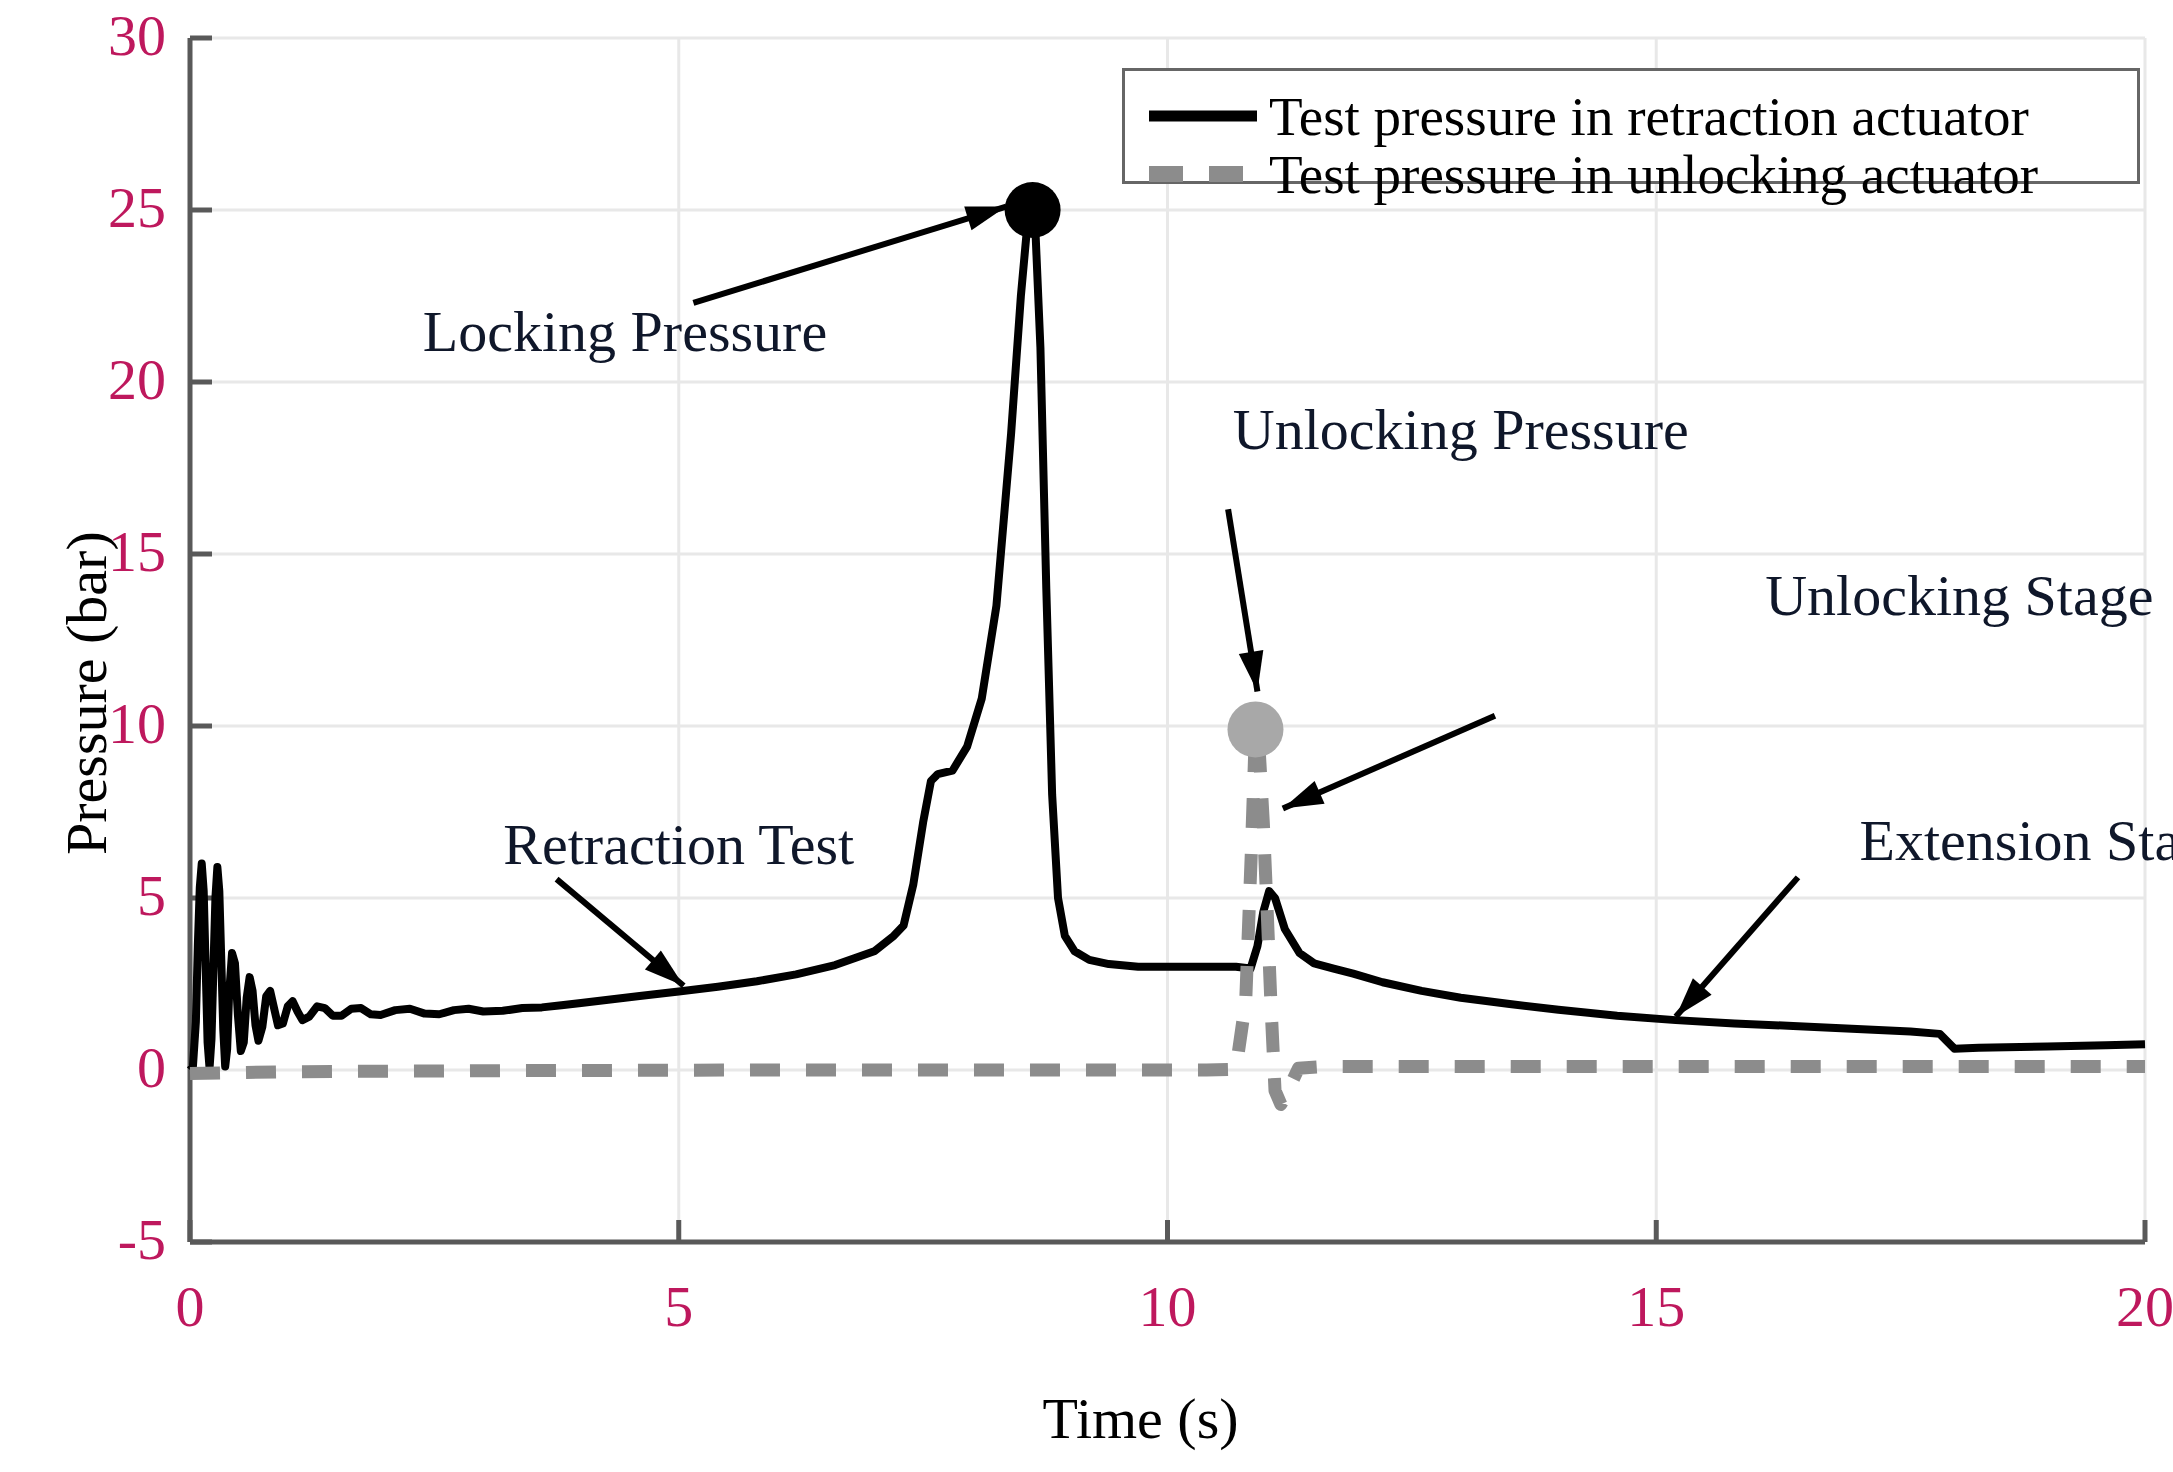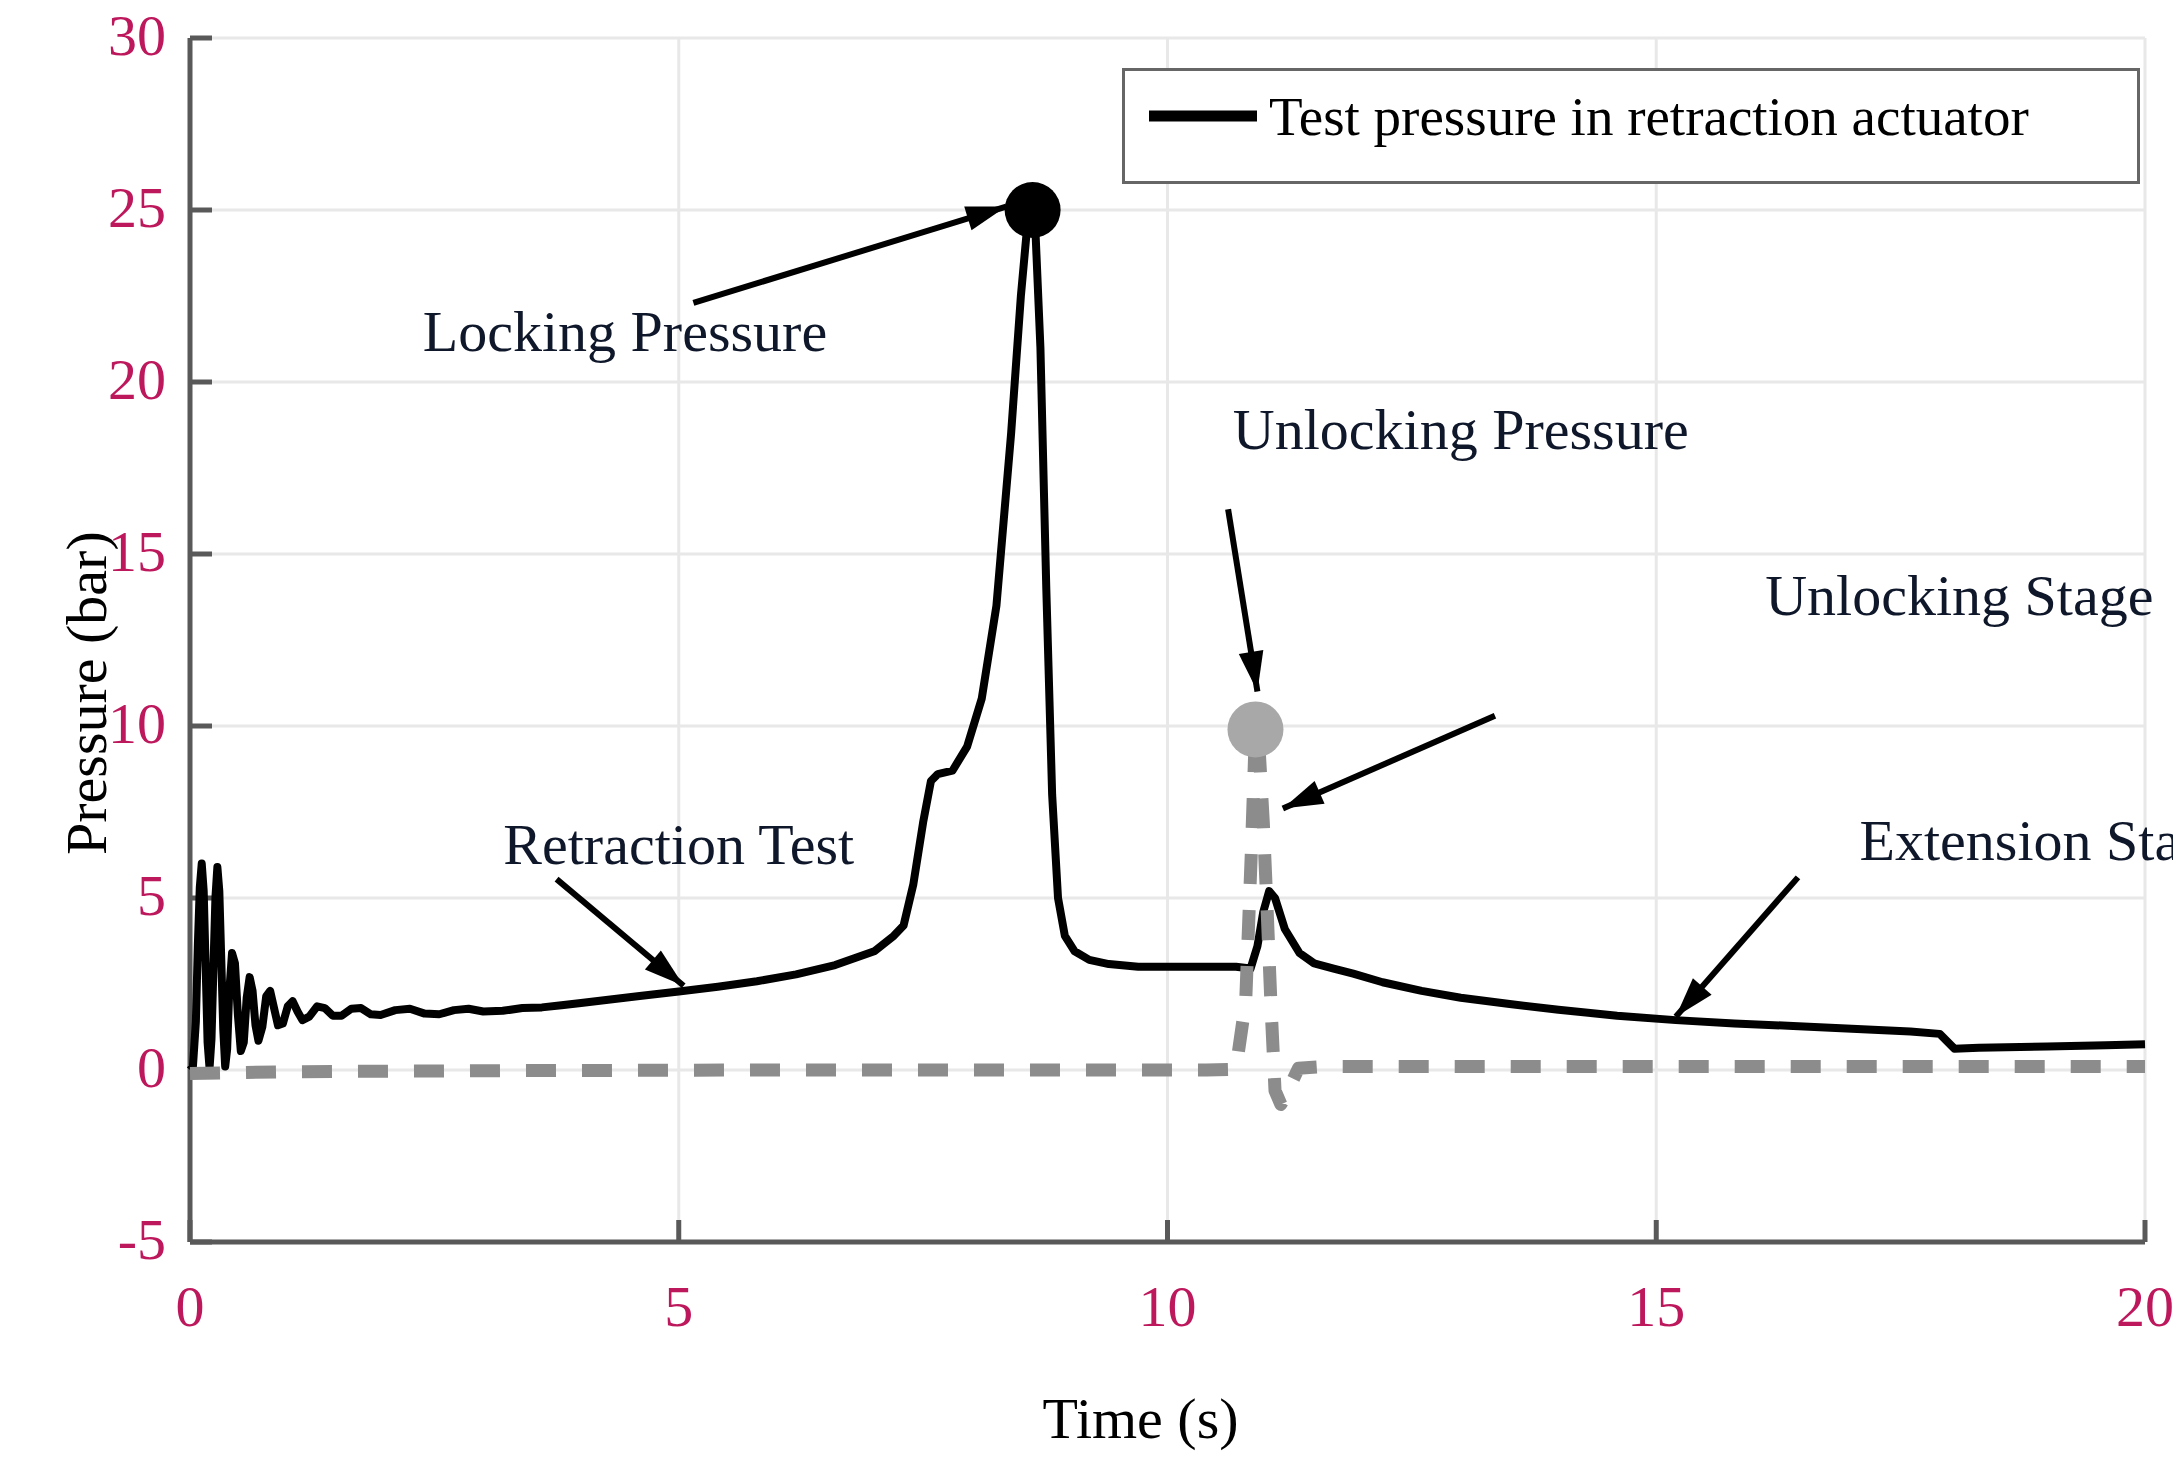--- a/index.html
+++ b/index.html
@@ -176,15 +176,21 @@
       <div class="annot" style="left: 2047.25px; top: 812.4px; transform: translateX(-50%);">Extension Stage</div>
     </div>
 
   <div id="legend-box" style="left: 1122px; top: 68px; width: 1018px; height: 116px; padding: 16px 8px;">
       <div class="legend-row">
         <div class="legend-swatch"><svg width="112" height="40">
             <line x1="2" y1="20" x2="110" y2="20" stroke="#000000" stroke-width="11"></line>
           </svg></div>
         <span class="legend-text">Test pressure in retraction actuator</span>
       </div>
+      <div class="legend-row">
+        <div class="legend-swatch"><svg width="112" height="40">
+            <line x1="2" y1="20" x2="110" y2="20" stroke="#8c8c8c" stroke-width="16" stroke-dasharray="34 26"></line>
+          </svg></div>
+        <span class="legend-text">Test pressure in unlocking actuator</span>
+      </div>
     </div>
 
 </div>
 
 </body></html>

